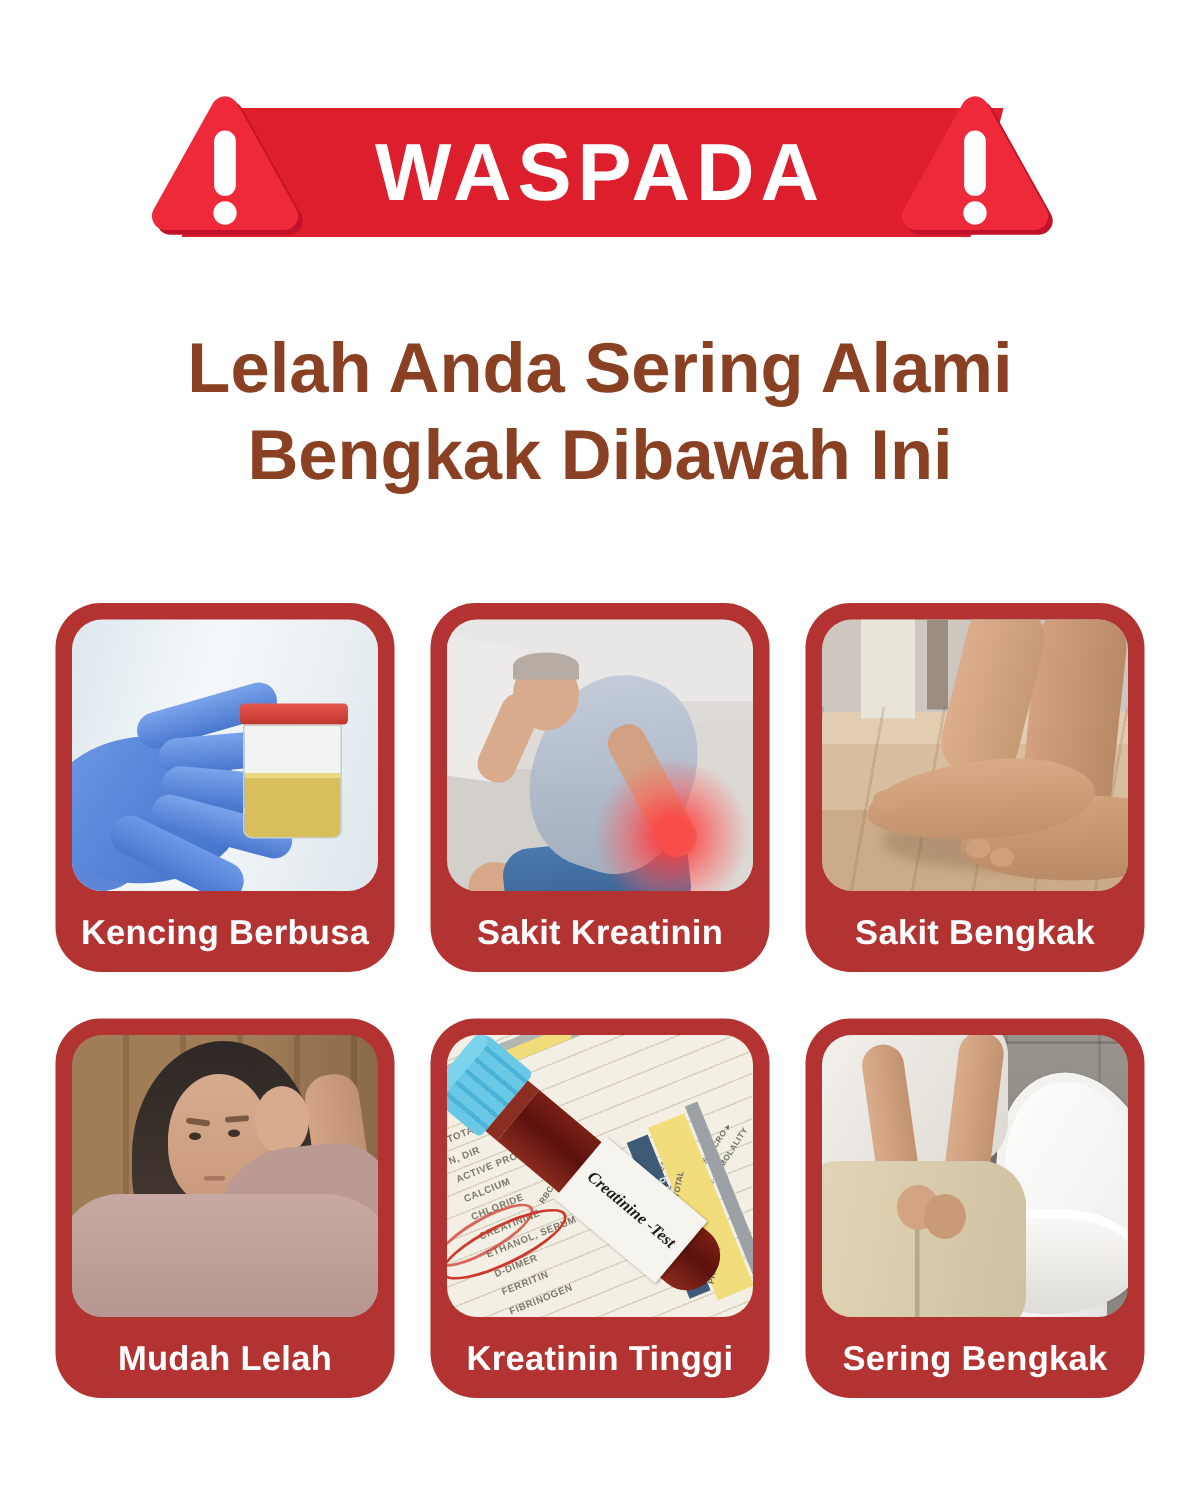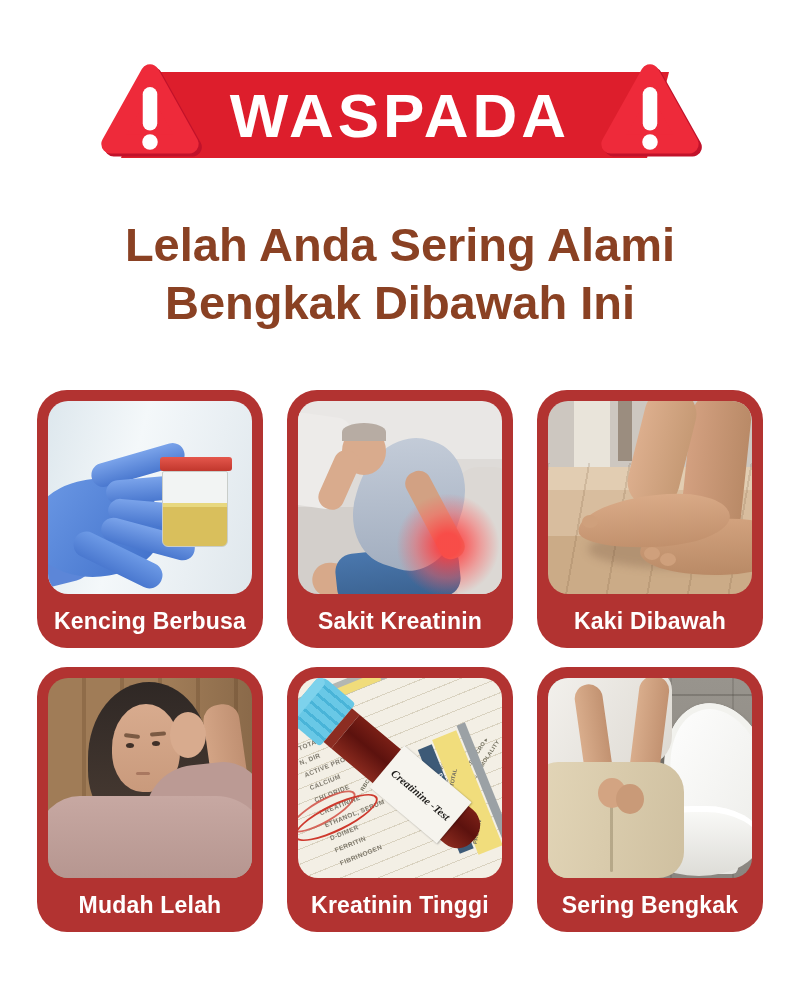--- a/index.html
+++ b/index.html
@@ -5,33 +5,33 @@
   html,body{margin:0;padding:0;background:#fff;}
   #poster{position:relative;width:800px;height:1000px;background:#fff;overflow:hidden;
           font-family:"Liberation Sans", sans-serif;}
   .abs{position:absolute;}
 
   
   #banner{position:absolute;left:0;top:53px;width:800px;height:122px;}
   #ribbon{position:absolute;left:121px;top:19px;width:548px;height:86px;background:#dd1e2c;
           clip-path:polygon(5.5% 0,100% 0,96% 100%,0 100%);}
   #banner-text{position:absolute;left:0;right:0;top:19px;height:86px;display:flex;align-items:center;
-          justify-content:center;color:#fff;font-size:62px;font-weight:bold;letter-spacing:4px;}
+          justify-content:center;color:#fff;font-size:54px;font-weight:bold;letter-spacing:4px;}
   .tri{position:absolute;top:4px;width:106px;height:114px;}
   #tri-left{left:97px;} #tri-right{left:597px;}
 
   
   #heading{position:absolute;left:0;top:216px;width:800px;text-align:center;color:#8a4123;
            font-size:47px;line-height:58px;font-weight:bold;}
 
   
   #grid{position:absolute;left:37px;top:390px;width:726px;display:grid;
         grid-template-columns:repeat(3,226px);grid-template-rows:258px 265px;gap:19px 24px;}
   .card{background:#b23331;border-radius:30px;padding:11px 11px 0 11px;display:flex;
-        flex-direction:column;box-sizing:border-box;}
+        flex-direction:column;box-sizing:border-box;margin-top:12px;}
   .photo{flex:1 1 auto;min-height:0;border-radius:20px;overflow:hidden;position:relative;background:#eee;}
   .label{flex:none;height:54px;display:flex;align-items:center;justify-content:center;color:#fff;
          font-size:23px;font-weight:bold;letter-spacing:.2px;white-space:nowrap;}
 
   
   .p1{background:linear-gradient(105deg,#dde7ed,#f4f8fa 40%,#e9eff3 72%,#dfe7ec);}
   .p1 .palm{left:-18px;top:78px;width:132px;height:98px;background:linear-gradient(135deg,#6d9ae6,#3f6fc9);
         border-radius:48% 52% 45% 55%;transform:rotate(-10deg);}
   .p1 .cuff{left:-30px;top:112px;width:72px;height:72px;background:#5c86d8;border-radius:30%;transform:rotate(-14deg);}
   .p1 .fng{width:96px;height:24px;border-radius:13px;background:linear-gradient(#7aa3ea,#4a78cf);}
@@ -228,21 +228,21 @@
         <div class="abs planks"></div>
         <div class="abs shadow"></div>
         <div class="abs leg-b"></div>
         <div class="abs leg-f"></div>
         <div class="abs foot-b"></div>
         <div class="abs foot-f"></div>
         <div class="abs toe" style="left:34px;top:114px;"></div>
         <div class="abs toe" style="left:96px;top:146px;"></div>
         <div class="abs toe" style="left:112px;top:152px;"></div>
       </div>
-      <div class="label">Kaki Dibawah</div>
+      <div class="label">Sakit Bengkak</div>
     </div>
 
     <div class="card">
       <div class="photo p4" role="img" aria-label="Tired woman in a hoodie resting her head on her hand against a wooden wall">
         <div class="abs hair"></div>
         <div class="abs face"></div>
         <div class="abs brow b1"></div>
         <div class="abs brow b2"></div>
         <div class="abs eye e1"></div>
         <div class="abs eye e2"></div>

